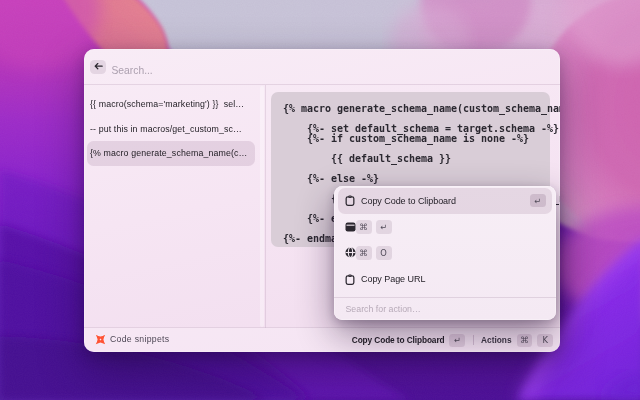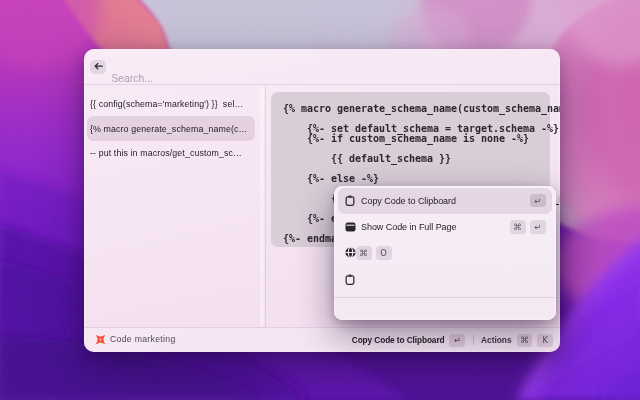--- a/index.html
+++ b/index.html
@@ -16,21 +16,21 @@
     overflow:visible;
   }
   .win-clip{position:absolute;inset:0;border-radius:10px;overflow:hidden;}
 
   
   .searchbar{position:absolute;left:0;top:0;right:0;height:35px;display:flex;align-items:center;}
   .back-btn{
     position:absolute;left:6.5px;top:10.5px;width:16px;height:14px;border-radius:4.5px;
     background:rgba(92,54,92,.12);border:none;display:flex;align-items:center;justify-content:center;padding:0;
   }
-  .search-ph{position:absolute;left:28px;top:12px;height:35px;line-height:35px;font-size:10.3px;color:#aca0af;}
+  .search-ph{position:absolute;left:28px;top:4px;height:35px;line-height:35px;font-size:10.3px;color:#aca0af;}
   .hdiv{position:absolute;left:0;top:35px;right:0;height:1px;background:rgba(110,70,110,.14);}
 
   
   .content{position:absolute;left:0;top:36px;right:0;bottom:24px;}
   .vdiv{position:absolute;left:181.5px;top:0;bottom:0;width:1px;background:rgba(110,70,110,.13);}
   .scrolltrack{position:absolute;left:176px;top:1px;width:4px;bottom:1px;background:rgba(255,255,255,.35);border-radius:2px;}
 
   
   .list{position:absolute;left:0;top:0;width:181px;bottom:0;padding-top:6.5px;}
   .row{position:relative;height:24.8px;margin:0 10px 0 3px;border-radius:6.5px;display:flex;align-items:center;}
@@ -192,27 +192,27 @@
           </svg>
         </button>
         <div class="search-ph">Search...</div>
       </div>
       <div class="hdiv"></div>
 
       <div class="content">
 
         <div class="list">
           <div class="row">
-            <div class="title">{{ config(schema='marketing') }}  sel…</div>
+            <div class="title">{{ macro(schema='marketing') }}  sel…</div>
+          </div>
+          <div class="row">
+            <div class="title">-- put this in macros/get_custom_sc…</div>
           </div>
           <div class="row selected">
             <div class="title">{% macro generate_schema_name(c…</div>
-          </div>
-          <div class="row">
-            <div class="title">-- put this in macros/get_custom_sc…</div>
           </div>
         </div>
         <div class="scrolltrack"></div>
         <div class="vdiv"></div>
 
         <div class="detail">
           <div class="codepanel">
             <pre>{% macro generate_schema_name(custom_schema_name, node) -%}
 
     {%- set default_schema = target.schema -%}
@@ -229,21 +229,21 @@
 {%- endmacro %}</pre>
           </div>
         </div>
       </div>
 
       <div class="statusbar">
         <div class="ext">
           <svg width="11" height="11" viewBox="0 0 24 24">
             <path fill-rule="evenodd" fill="#ff5334" d="M1.8 1.8 Q7.8 4.9 12 5.7 Q16.2 4.9 22.2 1.8 Q19.1 7.8 18.3 12 Q19.1 16.2 22.2 22.2 Q16.2 19.1 12 18.3 Q7.8 19.1 1.8 22.2 Q4.9 16.2 5.7 12 Q4.9 7.8 1.8 1.8 Z M12 9.9 L14.1 12 L12 14.1 L9.9 12 Z"></path>
           </svg>
-          <span class="ext-name">Code marketing</span>
+          <span class="ext-name">Code snippets</span>
         </div>
         <div class="sb-right">
           <span class="sb-primary">Copy Code to Clipboard</span>
           <span class="kbadge">↵</span>
           <span class="sb-sep"></span>
           <span class="sb-actions">Actions</span>
           <span class="kbadge">⌘</span>
           <span class="kbadge">K</span>
         </div>
       </div>
@@ -264,21 +264,20 @@
               <span class="ap-key">↵</span>
             </span>
         </div>
         <div class="ap-row">
           <span class="ap-icon">
             <svg width="11" height="10" viewBox="0 0 12 11">
               <rect x="0.5" y="0.5" width="11" height="10" rx="2.4" fill="#2c2830"></rect>
               <rect x="1.6" y="2.9" width="8.8" height="1.2" fill="#efe5ee"></rect>
             </svg>
           </span>
-          <span class="ap-label">Show Code in Full Page</span>
           <span class="ap-keys">
             <span class="ap-key">⌘</span>
             <span class="ap-key">↵</span>
           </span>
         </div>
         <div class="ap-row">
           <span class="ap-icon">
             <svg width="11" height="11" viewBox="0 0 12 12">
               <circle cx="6" cy="6" r="5.5" fill="#2c2830"></circle>
               <ellipse cx="6" cy="6" rx="2.3" ry="5.5" fill="none" stroke="#efe5ee" stroke-width="1.2"></ellipse>
@@ -291,19 +290,21 @@
           </span>
         </div>
         <div class="ap-row">
           <span class="ap-icon">
             <svg width="10" height="11" viewBox="0 0 12 13">
               <rect x="1.4" y="2" width="9.2" height="10.2" rx="2" fill="none" stroke="#2c2830" stroke-width="1.5"></rect>
               <rect x="4" y="0.6" width="4" height="2.8" rx="1" fill="#2c2830"></rect>
               <circle cx="6" cy="1.9" r="0.55" fill="#efe5ee"></circle>
             </svg>
           </span>
+          <span class="ap-label">Copy Page URL</span>
           <span class="ap-keys"></span>
         </div>
       </div>
       <div class="ap-sep"></div>
+      <div class="ap-search">Search for action…</div>
     </div>
   </div>
 </div>
 
 </body></html>

